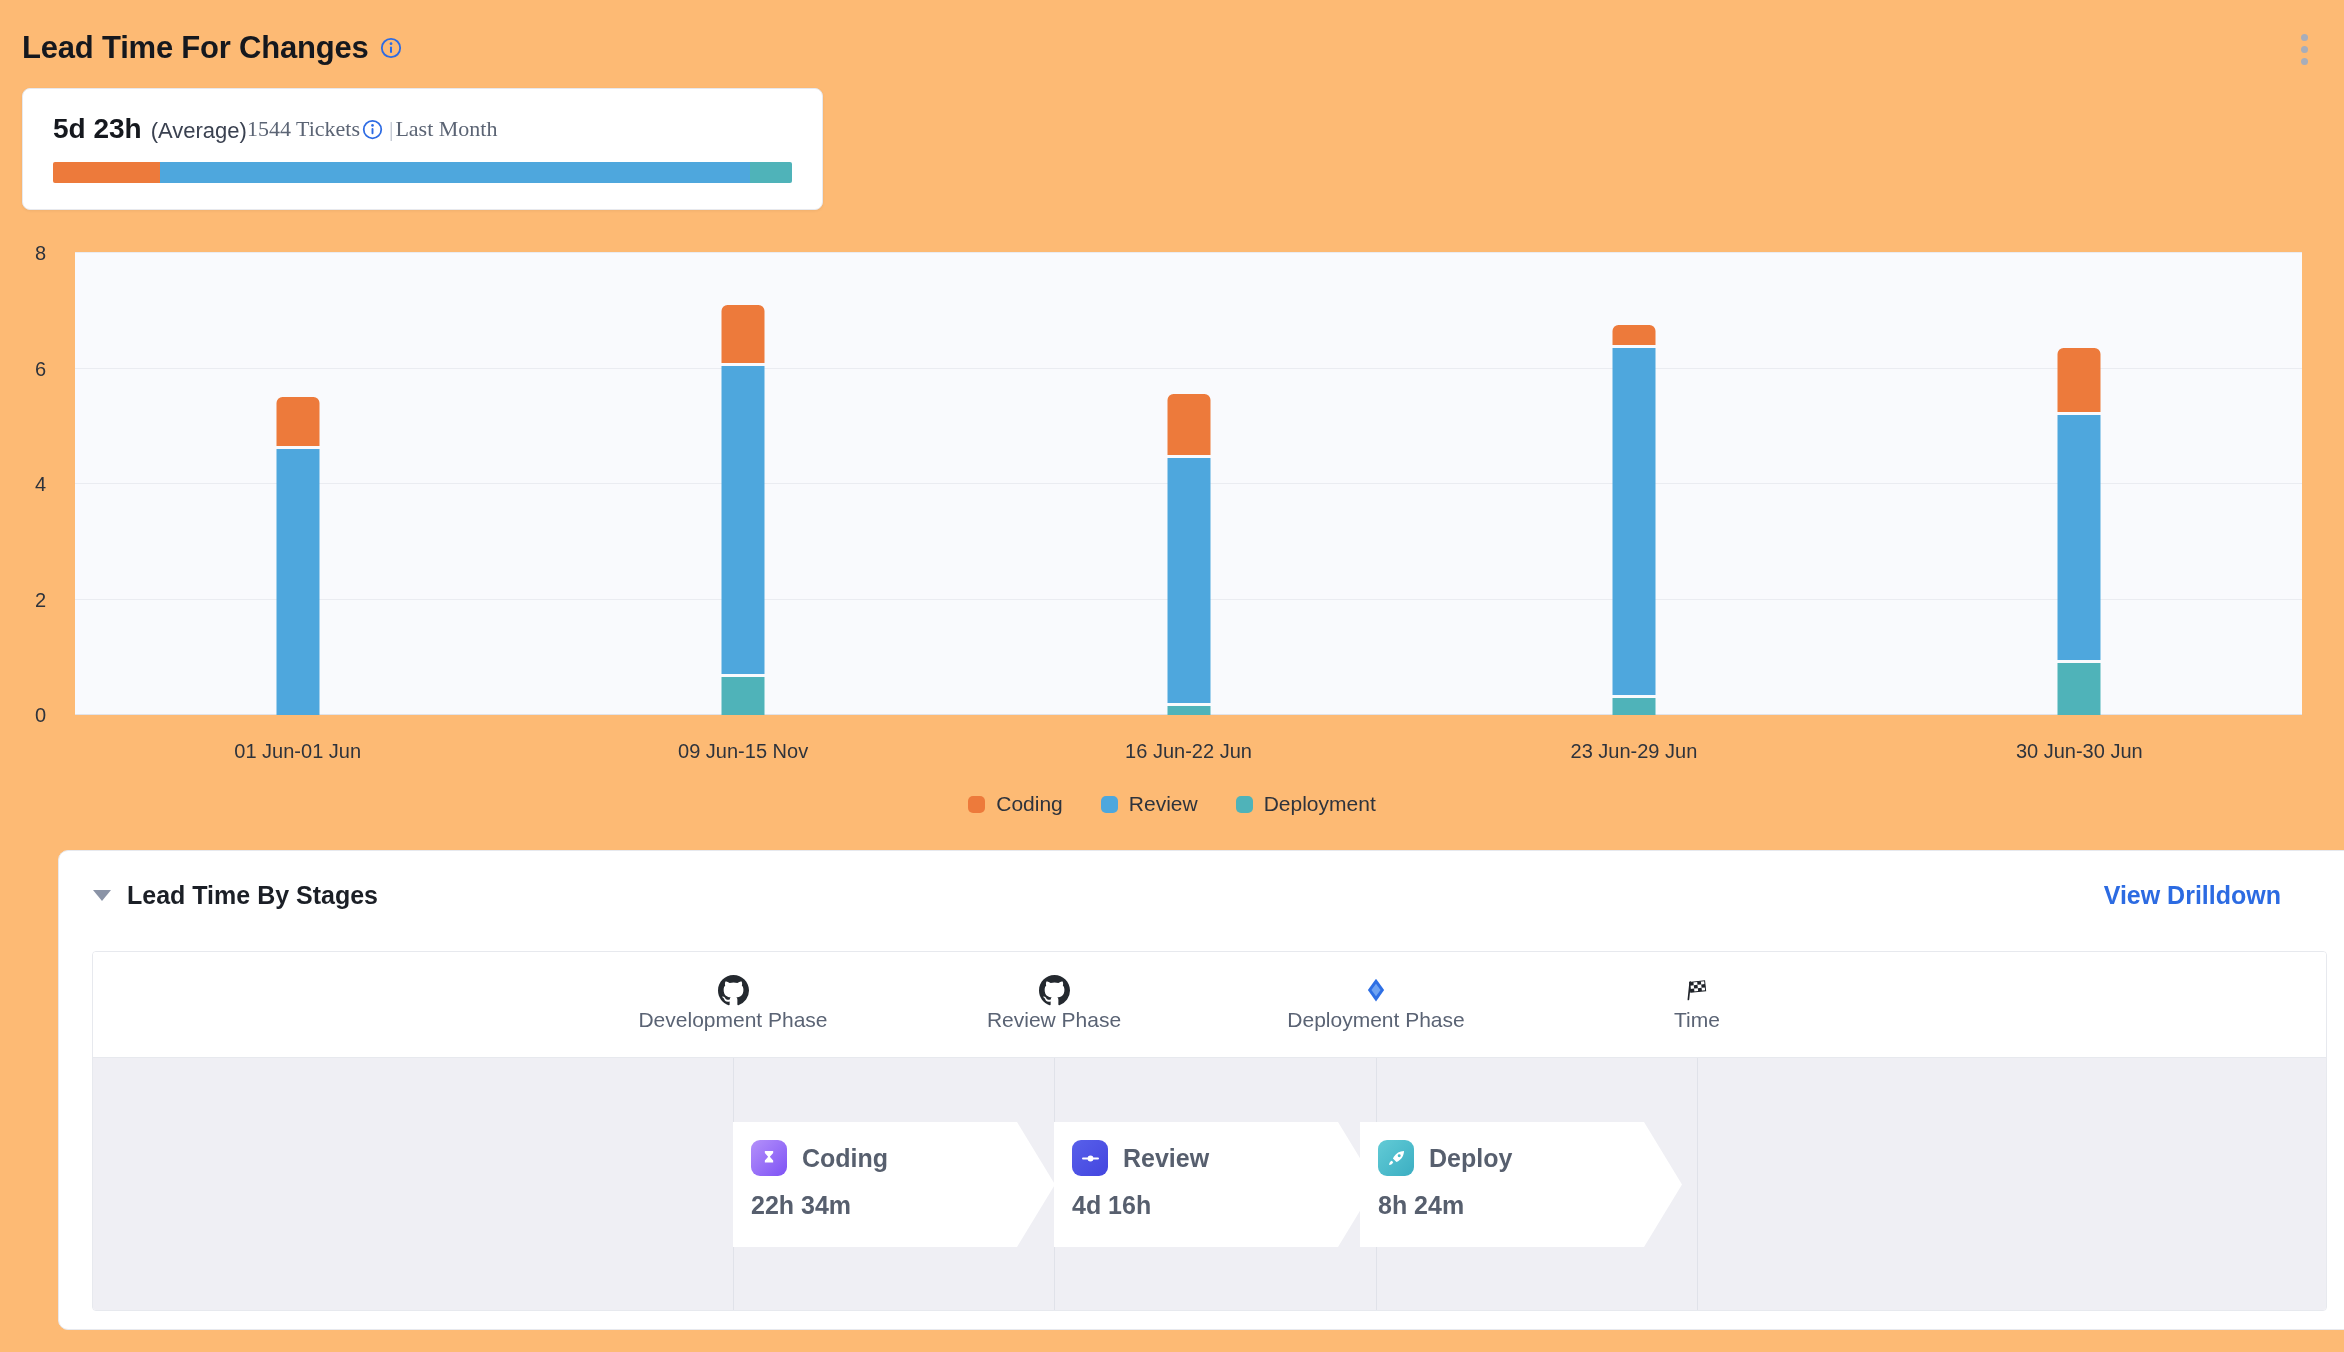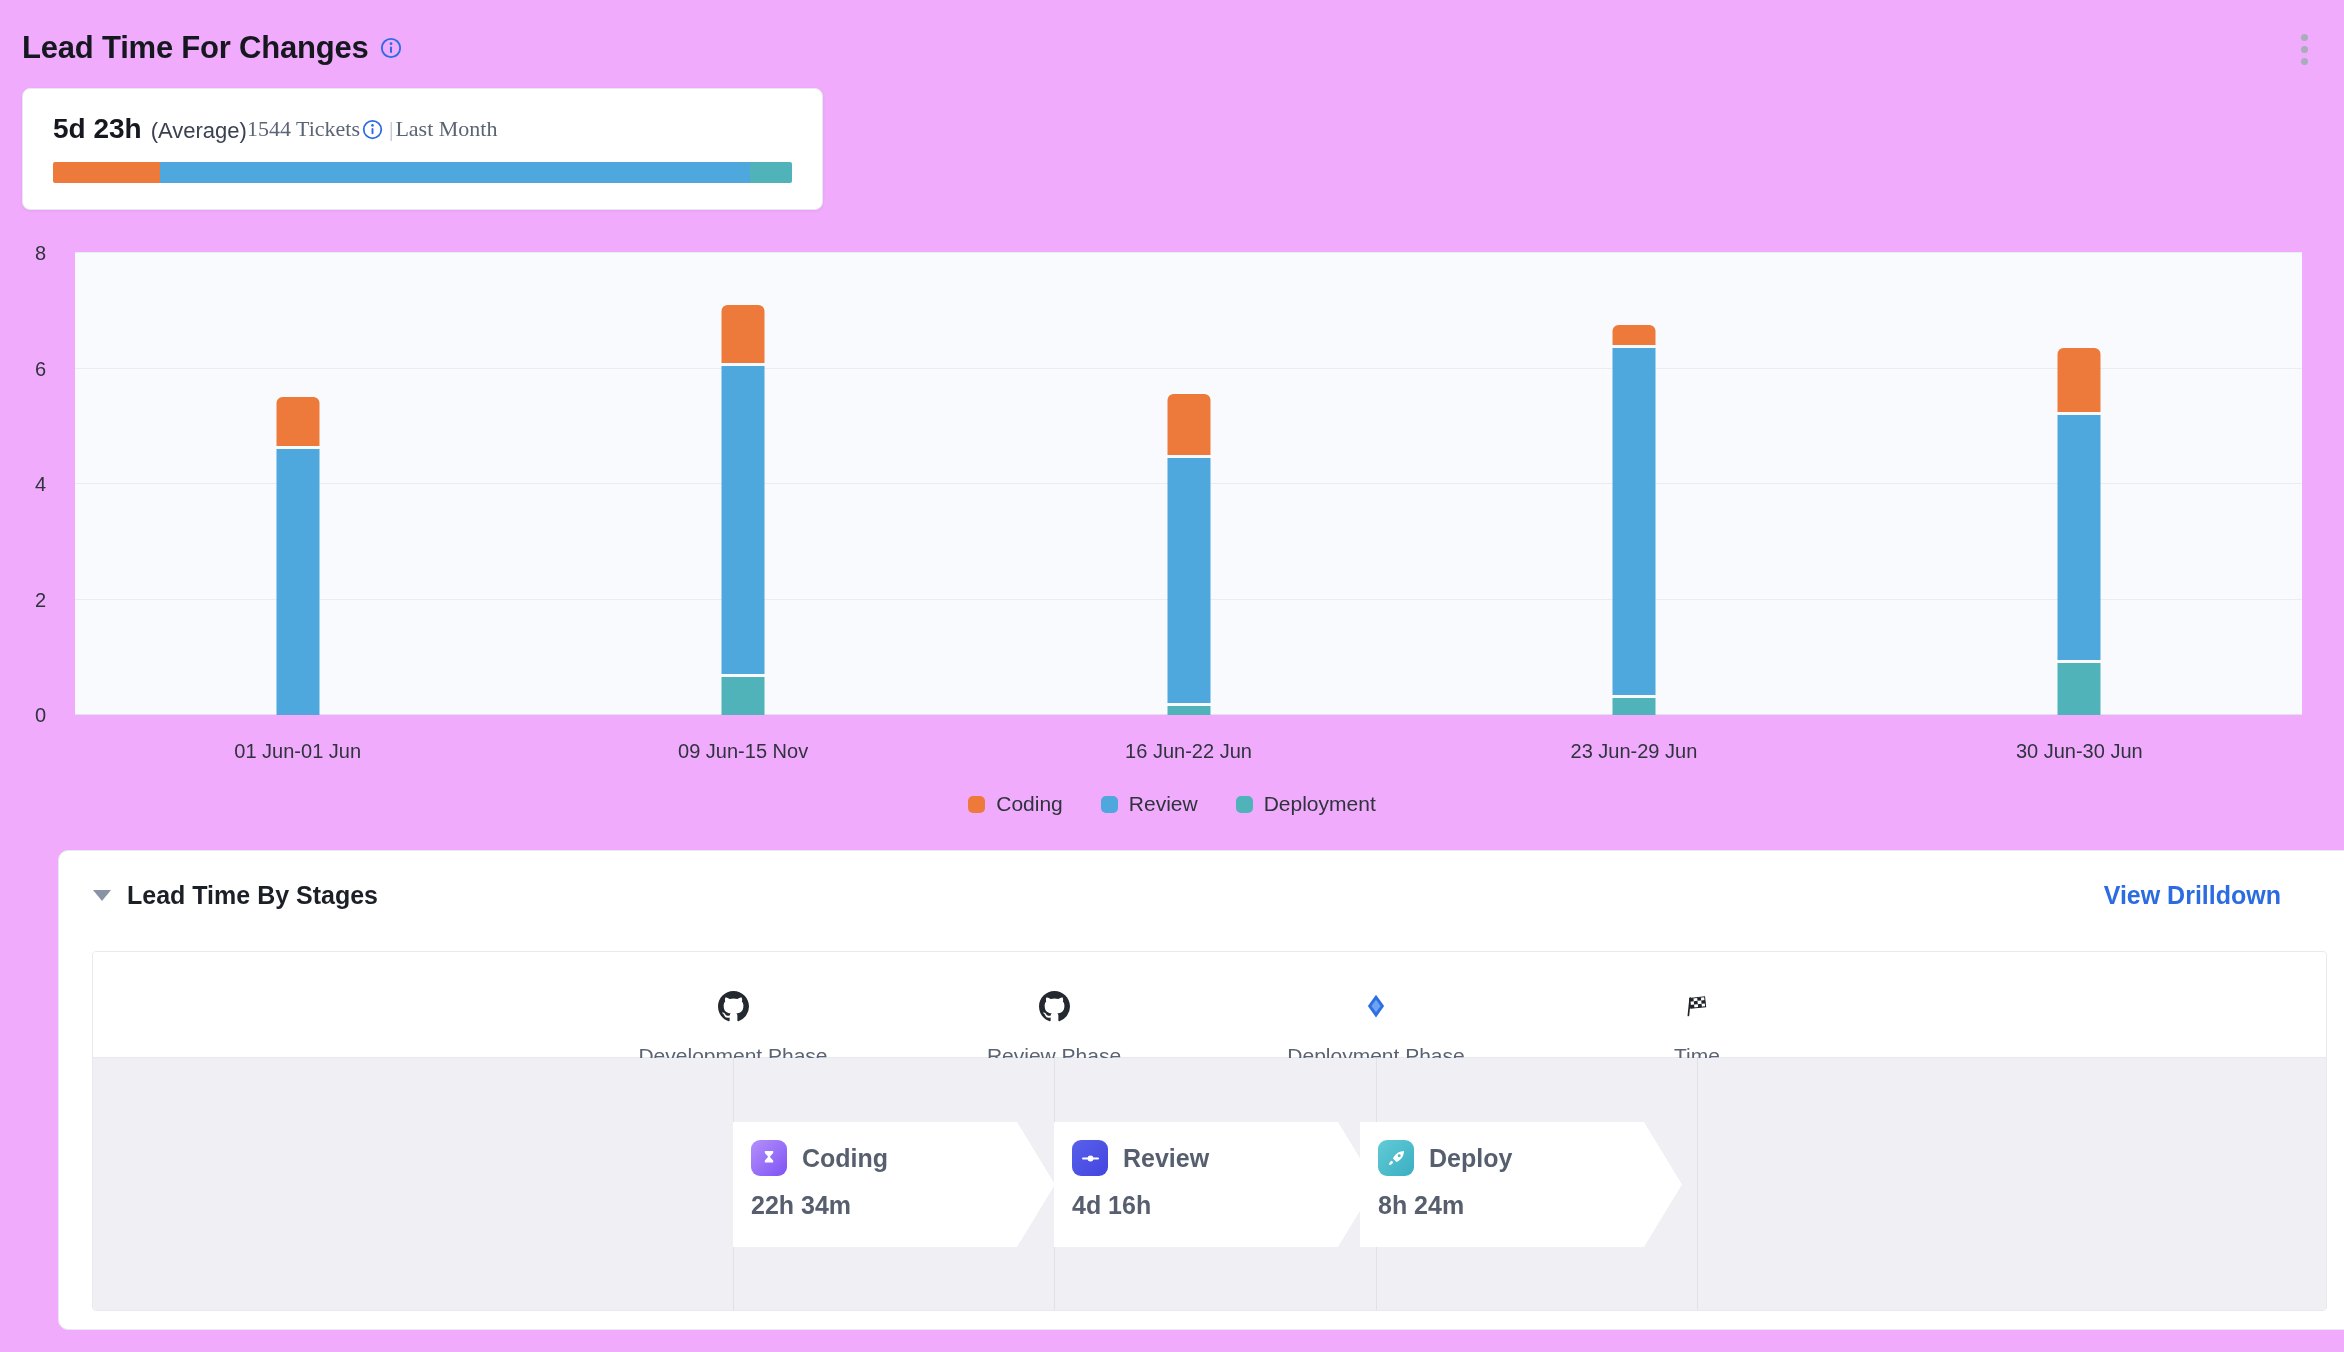--- a/index.html
+++ b/index.html
@@ -1,17 +1,17 @@
 <!DOCTYPE html>
 <html><head>
 <meta charset="utf-8">
 <style>
   * { margin:0; padding:0; box-sizing:border-box; }
   html,body { width:2344px; height:1352px; background:#ffffff; font-family:"Liberation Sans", sans-serif; }
-  .page { position:relative; width:2344px; height:1352px; background:#f0abfc; overflow:hidden; }
+  .page { position:relative; width:2344px; height:1352px; background:#fdba74; overflow:hidden; }
 
   
   .title-row { position:absolute; left:22px; top:30px; display:flex; align-items:center; gap:11px; }
   .title-row h1 { font-size:31px; font-weight:700; color:#15181E; letter-spacing:-0.2px; }
   .kebab { position:absolute; right:32px; top:30px; display:flex; flex-direction:column; gap:5px; cursor:pointer; padding:4px; }
   .kebab i { width:7px; height:7px; border-radius:50%; background:#A7ADBA; }
 
   
   .summary-card { position:absolute; left:22px; top:88px; width:801px; height:122px; background:#fff;
     border:1px solid #E7E9EE; border-radius:8px; box-shadow:0 1px 3px rgba(16,24,40,.06); padding:0 30px; }
@@ -44,21 +44,21 @@
   
   .stages-panel { position:absolute; left:22px; top:850px; width:2300px; height:480px; background:#fff;
     border:1px solid #E7E9EE; border-radius:10px;margin-left:36px; }
   .stages-header { position:absolute; top:30px; left:34px; right:76px; display:flex; justify-content:space-between; align-items:center; }
   .stages-header-left { display:flex; align-items:center; gap:16px; }
   .tri-down { width:0; height:0; border-left:9px solid transparent; border-right:9px solid transparent; border-top:11px solid #8A93A6; cursor:pointer; }
   .stages-title { font-size:25px; font-weight:700; color:#1B1F26; }
   .drilldown { font-size:25px; font-weight:700; color:#2C6BE2; cursor:pointer; }
   .stages-table { position:absolute; left:33px; top:100px; width:2235px; height:360px; border:1px solid #E7E9EE; border-radius:4px; overflow:hidden; }
   .phase-header { position:relative; height:106px; background:#fff; border-bottom:1px solid #E7E9EE; }
-  .phase-cell { position:absolute; top:16px; transform:translateX(-50%); display:flex; flex-direction:column; align-items:center; padding-top:20px; gap:20px; width:320px; }
+  .phase-cell { position:absolute; top:0; transform:translateX(-50%); display:flex; flex-direction:column; align-items:center; padding-top:20px; gap:0; width:320px; }
   .phase-icon-box { height:36px; display:flex; align-items:center; justify-content:center; }
   .phase-label { font-size:21px; color:#5A6374; }
   .stages-body { position:relative; height:252px; background:#EFEFF4; }
   .col-divider { position:absolute; top:0; bottom:0; width:1px; background:#E0E2E9; }
   .stage-card { position:absolute; top:64px; height:125px; width:322px; background:#fff;
     clip-path:polygon(0 0, calc(100% - 38px) 0, 100% 50%, calc(100% - 38px) 100%, 0 100%); cursor:pointer; }
   .card-top { display:flex; align-items:center; gap:15px; margin:18px 0 0 18px; }
   .badge { width:36px; height:36px; border-radius:9px; display:flex; align-items:center; justify-content:center; flex:0 0 36px; }
   .stage-card:nth-of-type(1) .badge { box-shadow:0 0 0 5px rgba(126,82,245,.14); }
   .stage-card:nth-of-type(2) .badge { box-shadow:0 0 0 5px rgba(67,69,223,.12); }

